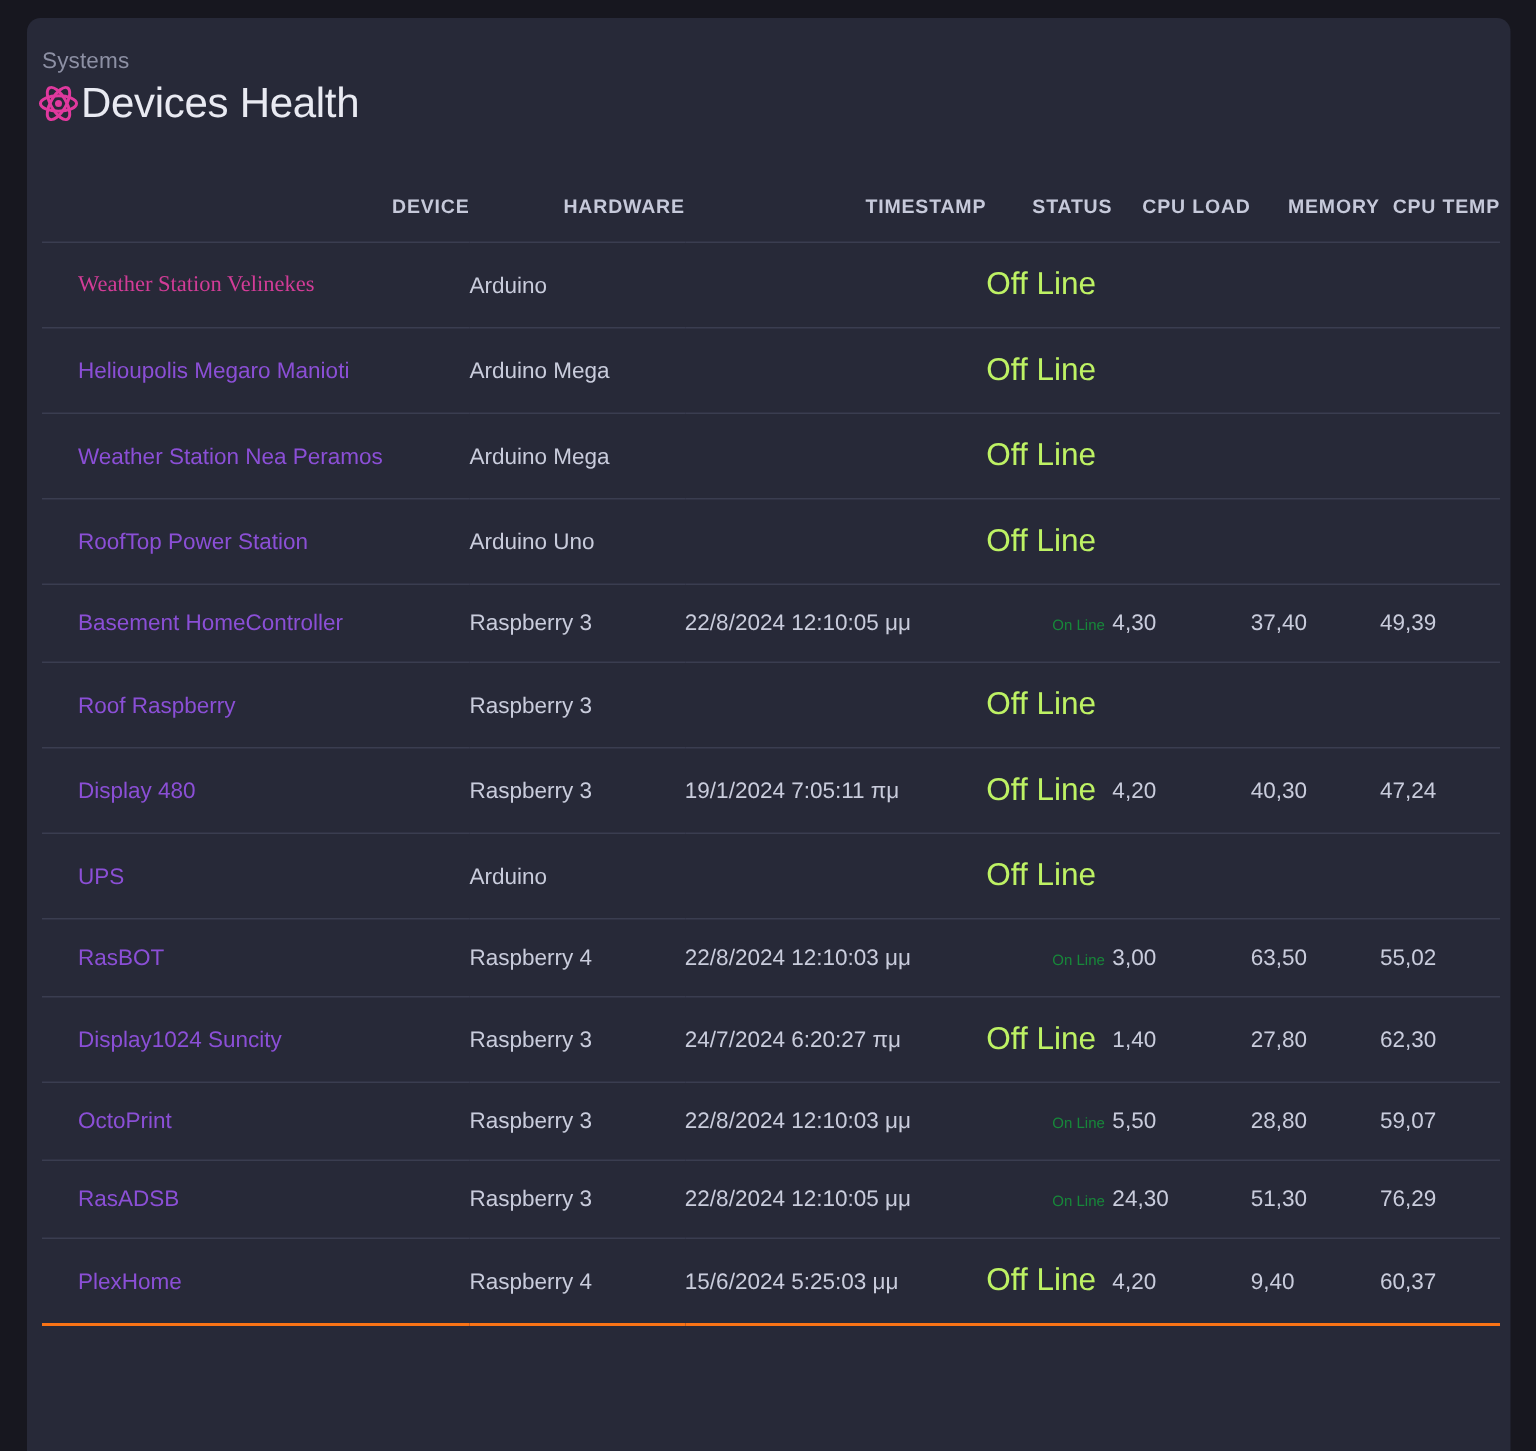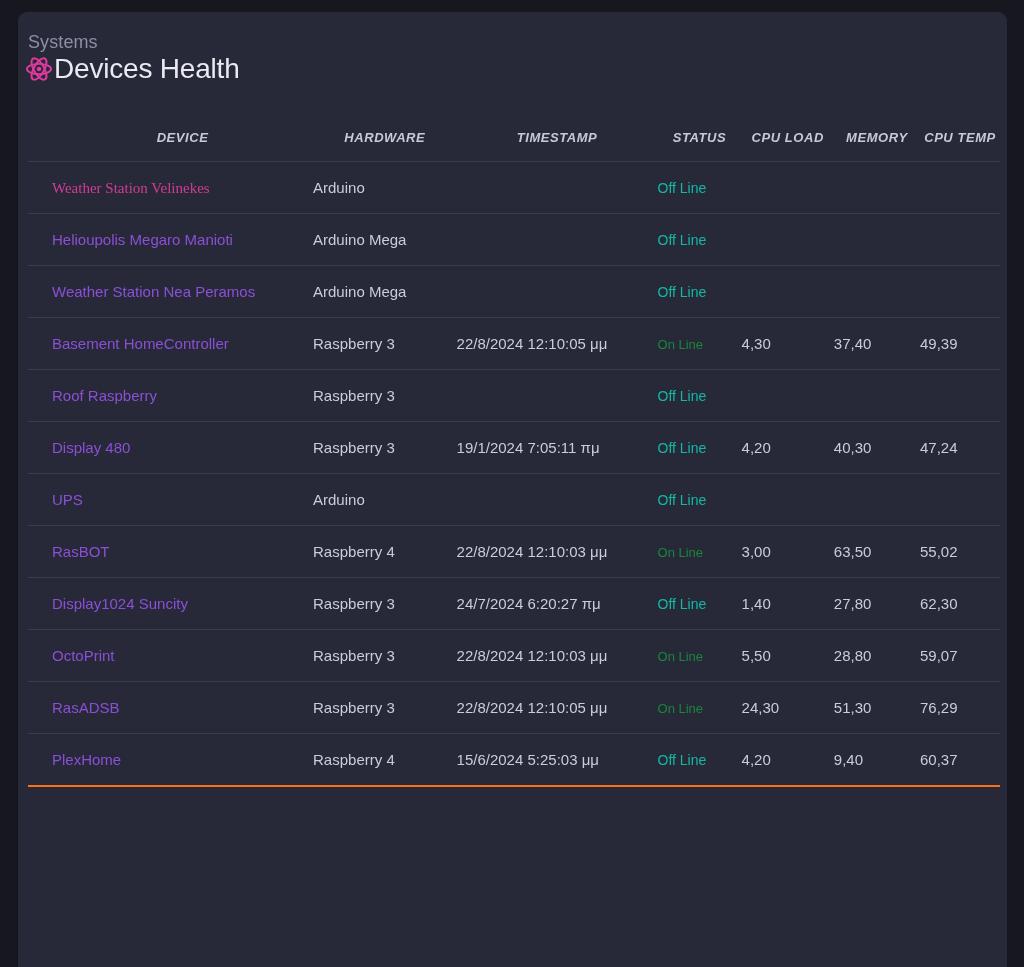--- a/index.html
+++ b/index.html
@@ -27,21 +27,21 @@
     background:#272938;
     border-radius:9px 9px 0 0;
     overflow:hidden;
   }
 
   
   .breadcrumb {
     position:absolute;
     left:10px;
     top:20px;
-    font-size:18px;
+    font-size:15px;
     color:#8d90a4;
     letter-spacing:.1px;
   }
 
   .title-row {
     position:absolute;
     left:7px;
     top:43px;
     display:flex;
     align-items:center;
@@ -76,25 +76,24 @@
     width:972px;
     border-collapse:collapse;
     table-layout:fixed;
   }
 
   thead th {
     font-size:13px;
     font-weight:700;
     color:#c6c9da;
     letter-spacing:.55px;
-    text-align:center;
+    text-align:right;
     padding:0 0 16px 0;
     vertical-align:bottom;
     white-space:nowrap;
-    font-style:italic;
   }
 
   tbody td {
     font-size:15px;
     color:#c9ccdc;
     padding:16px 0 16px 0;
     border-top:1px solid #3a3d50;
     vertical-align:middle;
     white-space:nowrap;
     height:52px;
@@ -113,22 +112,22 @@
   
   .device-link {
     color:#8b4fd6;
     text-decoration:none;
     font-size:15px;
     cursor:pointer;
   }
   .device-link.accent { color:#d23c97;font-family:Liberation Serif, serif; }
 
   
-  .status-off { color:#14b8a6; font-size:14px; }
-  .status-on  { color:#17883a; font-size:13px; }
+  .status-off { color:#bef264; font-size:21px; }
+  .status-on  { color:#17883a; font-size:10px;margin-left:44px; }
 
   .num { color:#c9ccdc; }
 </style>
 </head>
 <body>
 
 <div class="card">
 
   <div class="breadcrumb">Systems</div>
 
@@ -179,20 +178,29 @@
           <tr>
             <td class="col-device"><a class="device-link">Weather Station Nea Peramos</a></td>
             <td class="col-hardware">Arduino Mega</td>
             <td class="col-time"></td>
             <td class="col-status"><span class="status-off">Off Line</span></td>
             <td class="col-cpu num"></td>
             <td class="col-mem num"></td>
             <td class="col-temp num"></td>
           </tr>
           <tr>
+            <td class="col-device"><a class="device-link">RoofTop Power Station</a></td>
+            <td class="col-hardware">Arduino Uno</td>
+            <td class="col-time"></td>
+            <td class="col-status"><span class="status-off">Off Line</span></td>
+            <td class="col-cpu num"></td>
+            <td class="col-mem num"></td>
+            <td class="col-temp num"></td>
+          </tr>
+          <tr>
             <td class="col-device"><a class="device-link">Basement HomeController</a></td>
             <td class="col-hardware">Raspberry 3</td>
             <td class="col-time">22/8/2024 12:10:05 μμ</td>
             <td class="col-status"><span class="status-on">On Line</span></td>
             <td class="col-cpu num">4,30</td>
             <td class="col-mem num">37,40</td>
             <td class="col-temp num">49,39</td>
           </tr>
           <tr>
             <td class="col-device"><a class="device-link">Roof Raspberry</a></td>

